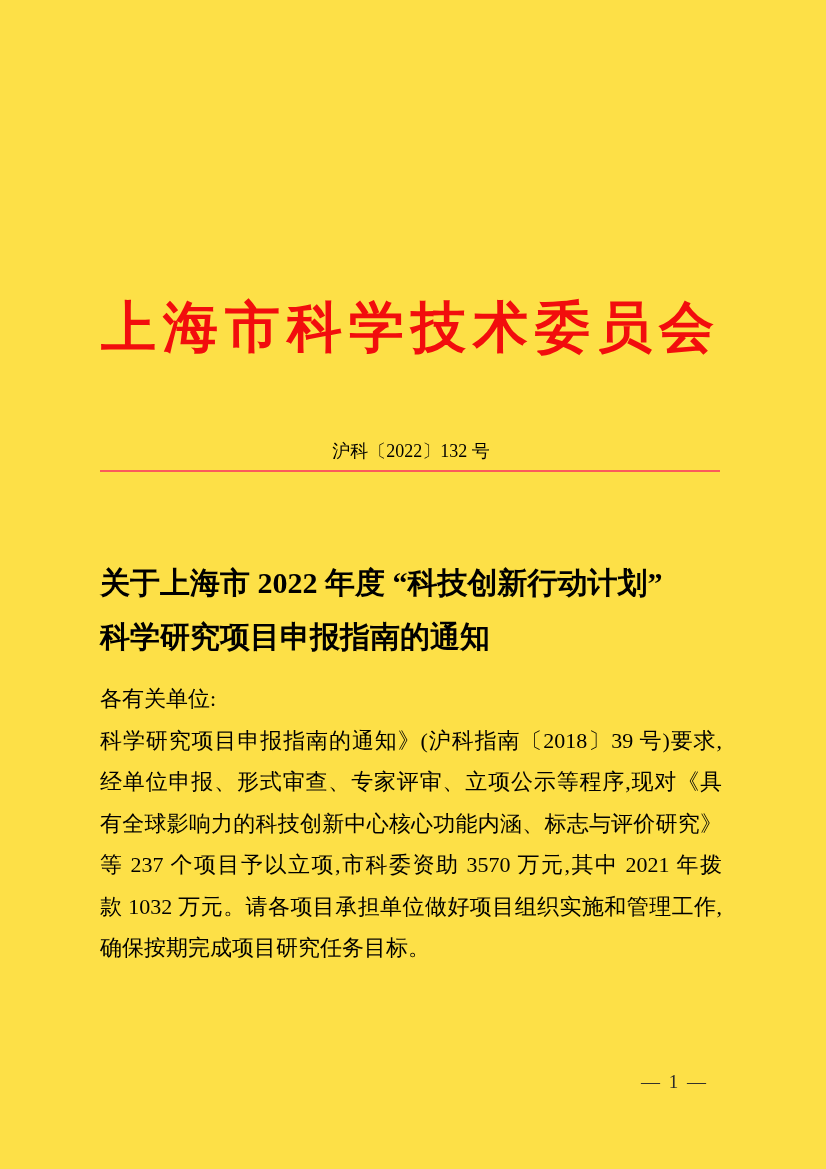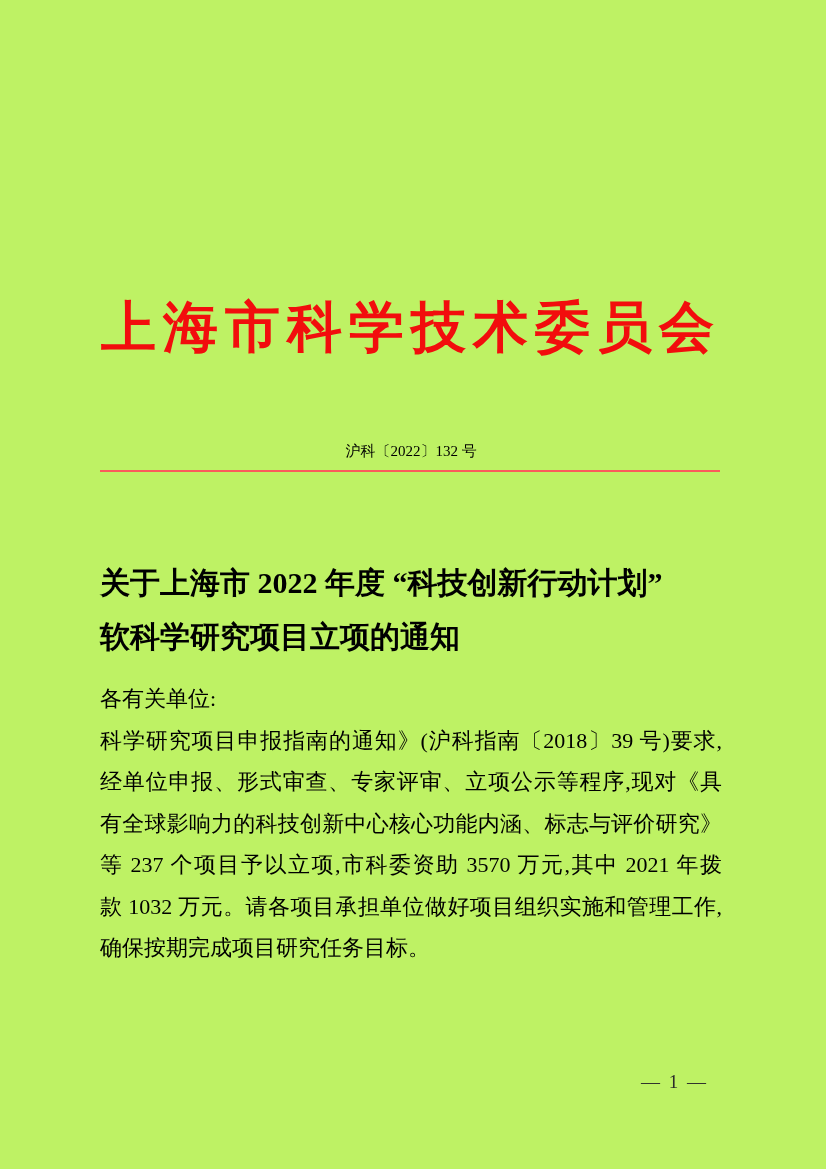--- a/index.html
+++ b/index.html
@@ -5,21 +5,21 @@
   * { margin: 0; padding: 0; box-sizing: border-box; }
   html, body { background: #ffffff; }
   body {
     font-family: "Liberation Serif", "DejaVu Serif", serif;
     color: #000000;
   }
   .page {
     position: relative;
     width: 826px;
     height: 1169px;
-    background: #bef264;
+    background: #fde047;
     overflow: hidden;
   }
   .org-title {
     position: absolute;
     top: 288px;
     left: 100px;
     width: 622px;
     text-align: center;
     font-size: 55px;
     font-weight: bold;
@@ -27,21 +27,21 @@
     line-height: 80px;
     color: #f20d0d;
     white-space: nowrap;
   }
   .doc-number {
     position: absolute;
     top: 437px;
     left: 100px;
     width: 622px;
     text-align: center;
-    font-size: 15px;
+    font-size: 18px;
     line-height: 28px;
     color: #000000;
   }
   .red-rule {
     position: absolute;
     top: 470px;
     left: 100px;
     width: 620px;
     height: 2px;
     background: #fb5b5b;
@@ -94,21 +94,21 @@
 <div class="page">
 
   <div class="org-title">上海市科学技术委员会</div>
 
   <div class="doc-number">沪科〔2022〕132 号</div>
 
   <div class="red-rule"></div>
 
   <div class="notice-title">
     <div>关于上海市 2022 年度 “科技创新行动计划”</div>
-    <div>软科学研究项目立项的通知</div>
+    <div>科学研究项目申报指南的通知</div>
   </div>
 
   <div class="body-text">
     <div class="line">各有关单位:</div>
     <div class="line justify">科学研究项目申报指南的通知》(沪科指南〔2018〕39 号)要求,</div>
     <div class="line justify">经单位申报、形式审查、专家评审、立项公示等程序,现对《具</div>
     <div class="line justify">有全球影响力的科技创新中心核心功能内涵、标志与评价研究》</div>
     <div class="line justify">等 237 个项目予以立项,市科委资助 3570 万元,其中 2021 年拨</div>
     <div class="line justify">款 1032 万元。请各项目承担单位做好项目组织实施和管理工作,</div>
     <div class="line">确保按期完成项目研究任务目标。</div>

